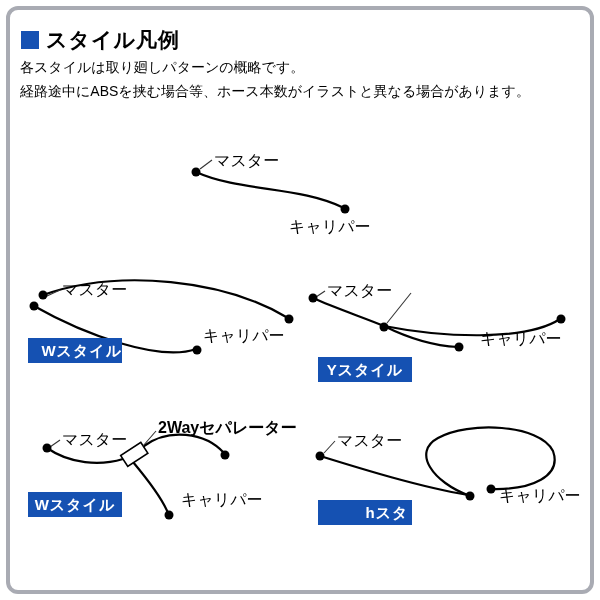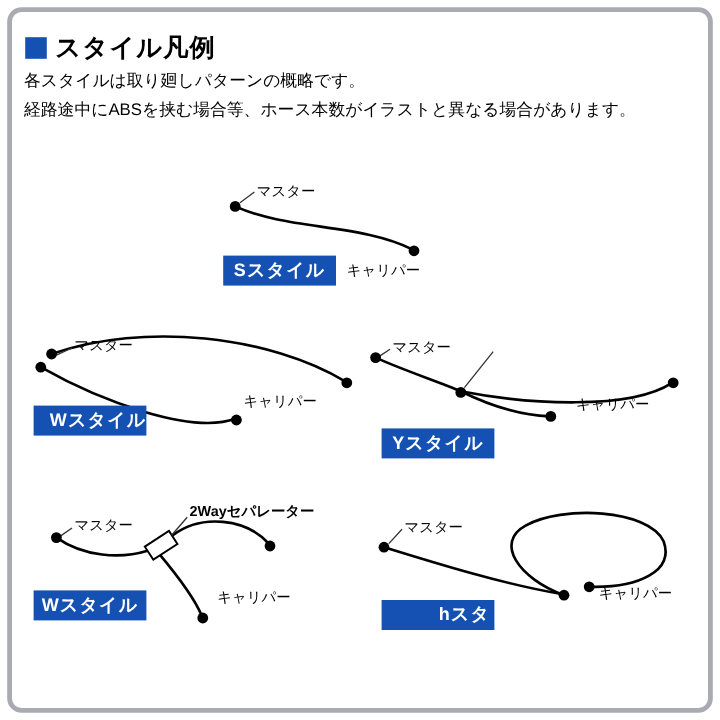--- a/index.html
+++ b/index.html
@@ -11,21 +11,21 @@
     border:4px solid #a9abb3; border-radius:12px; }
 
   .title-row { position:absolute; left:21px; top:26px; display:flex; align-items:center; gap:7px; }
   .bullet { width:18px; height:18px; background:#1551b2; flex:0 0 auto; }
   .title { font-size:21px; font-weight:bold; letter-spacing:1px; }
 
   .desc { position:absolute; left:20px; font-size:14px; font-weight:500; white-space:nowrap; }
   .desc-1 { top:59px; }
   .desc-2 { top:83px; }
 
-  .small-label { position:absolute; font-size:12px; white-space:nowrap; }
+  .small-label { position:absolute; font-size:16px; white-space:nowrap; }
 
   .style-box { position:absolute; width:94px; height:25px; background:#1551b2;
     color:#fff; font-size:15px; font-weight:bold; text-align:center;
     line-height:25px; letter-spacing:1px; }
 
   svg.diagram { position:absolute; left:0; top:0; }
   .hose { fill:none; stroke:#000; stroke-width:2.2; stroke-linecap:round; }
   .leader { fill:none; stroke:#333; stroke-width:1.1; }
   .dot { fill:#000; stroke:none; }
   .sep-rect { fill:#fff; stroke:#000; stroke-width:1.6; }
@@ -82,21 +82,20 @@
     <path class="hose" d="M320,456 C362,469 420,487 468,495"></path>
     <path class="hose" d="M470,496 C432,482 412,452 438,438 C468,421 540,424 553,451 C562,476 532,490 492,489"></path>
     <line class="leader" x1="335" y1="441" x2="324" y2="453"></line>
     <circle class="dot" cx="320" cy="456" r="4.5"></circle>
     <circle class="dot" cx="470" cy="496" r="4.5"></circle>
     <circle class="dot" cx="491" cy="489" r="4.5"></circle>
   </svg>
 
   <div class="small-label" style="left:214px; top:151px;">マスター</div>
   <div class="small-label" style="left:289px; top:217px;">キャリパー</div>
-  <div class="style-box" style="left:186px; top:213px;">Sスタイル</div>
 
   <div class="small-label" style="left:62px; top:280px;">マスター</div>
   <div class="small-label" style="left:203px; top:326px;">キャリパー</div>
   <div class="style-box" style="left:28px; top:338px;text-align:right;">Wスタイル</div>
 
   <div class="small-label" style="left:327px; top:281px;">マスター</div>
   <div class="small-label" style="left:480px; top:329px;">キャリパー</div>
   <div class="style-box" style="left:318px; top:357px;">Yスタイル</div>
 
   <div class="small-label" style="left:62px; top:430px;">マスター</div>

